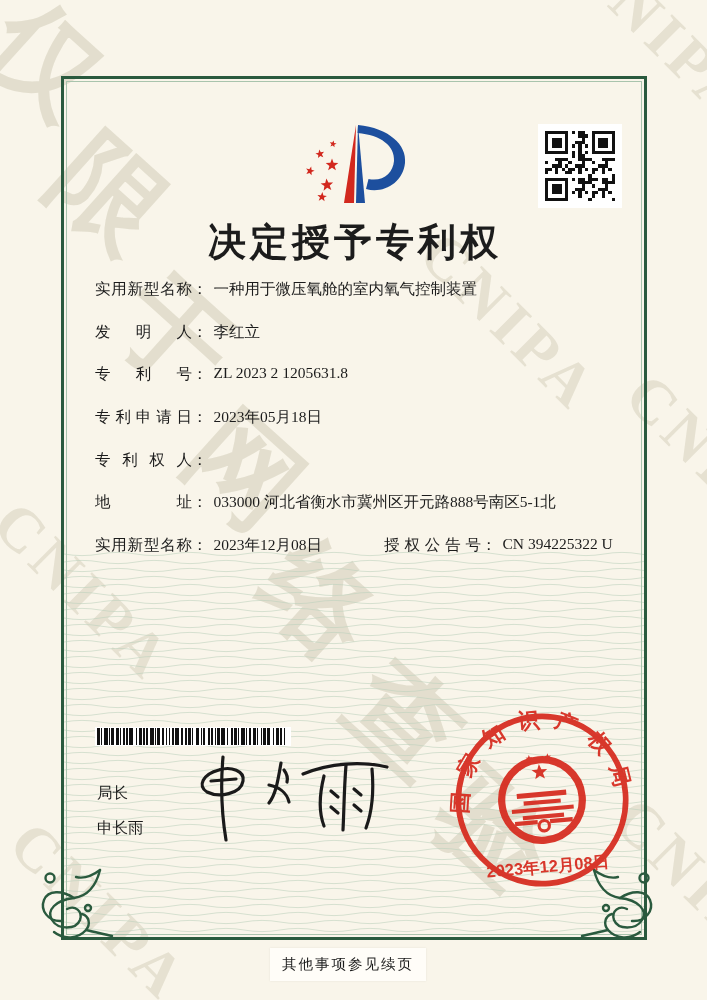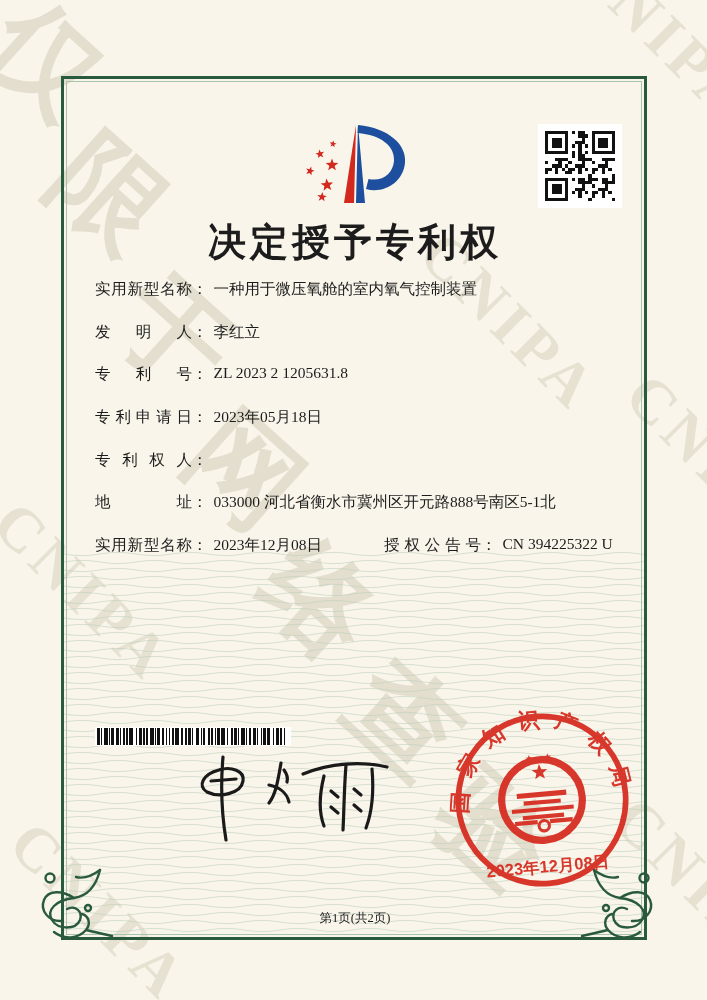--- a/index.html
+++ b/index.html
@@ -420,20 +420,24 @@
       <div class="bar" style="width:1.25px"></div>
       <div class="gap" style="width:2.3px"></div>
       <div class="bar" style="width:2.5px"></div>
       <div class="gap" style="width:1.15px"></div>
       <div class="bar" style="width:2.5px"></div>
       <div class="gap" style="width:1.15px"></div>
       <div class="bar" style="width:1.25px"></div>
       <div class="gap" style="width:2.3px"></div>
     </div>
 
+  <div class="sig-labels">
+    <div>局长</div>
+    <div>申长雨</div>
+  </div>
 
   <svg class="signature" width="215" height="95" viewBox="0 0 215 95">
     <g fill="none" stroke="#1a1a1a" stroke-width="3.2" stroke-linecap="round">
       <path d="M34,20 C18,24 12,36 22,42 C34,48 56,44 58,31 C60,21 46,16 34,20"></path>
       <path d="M38,7 C36,30 36,60 41,90"></path>
       <path d="M26,31 L51,29"></path>
       <path d="M96,13 C93,30 91,44 84,53"></path>
       <path d="M84,35 C94,37 102,43 104,52"></path>
       <path d="M99,20 C102,24 103,28 102,32"></path>
       <path d="M118,24 C145,13 176,11 202,17"></path>
@@ -468,15 +472,15 @@
       <rect x="72" y="90" width="36" height="4"></rect>
       <rect x="60" y="97" width="60" height="4"></rect>
       <rect x="70" y="104" width="40" height="4"></rect>
       <circle cx="90" cy="115" r="5" fill="none" stroke="#d6281c" stroke-width="3"></circle>
       <rect x="62" y="109" width="22" height="4"></rect>
       <rect x="96" y="109" width="22" height="4"></rect>
     </g>
     <text x="90" y="160" text-anchor="middle" font-size="16" font-weight="bold" fill="#d6281c" font-family="Liberation Sans, DejaVu Sans, sans-serif">2023年12月08日</text>
   </svg>
 
-  <div class="page-no">第1页(共2页)</div>
+  <div class="note-box">其他事项参见续页</div>
 
 </div>
 
 </body></html>

